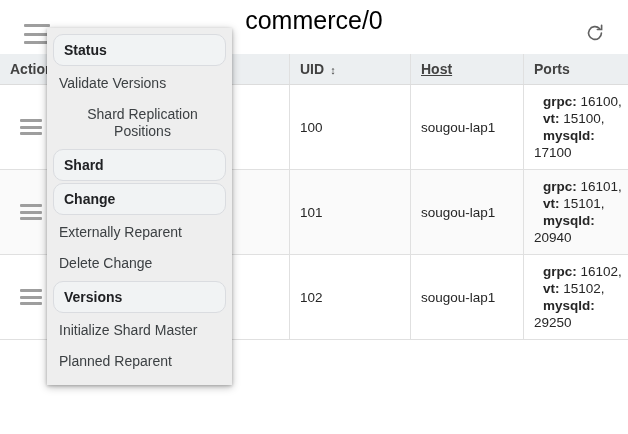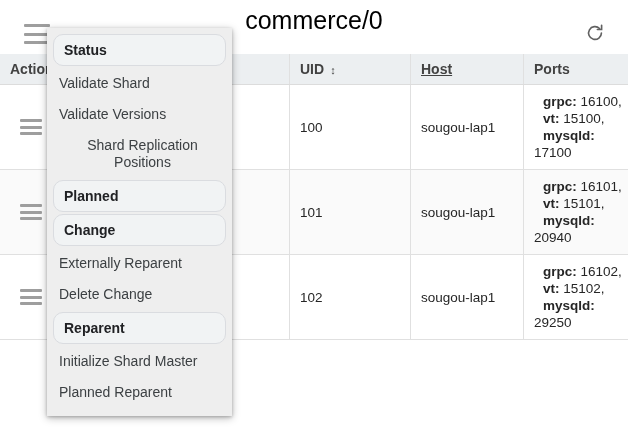--- a/index.html
+++ b/index.html
@@ -278,27 +278,26 @@
         </td>
 
       </tr>
     </tbody>
   </table>
 </div>
 
 <div class="dropdown">
 
   <div class="dd-header">Status</div>
-  <div class="dd-item">Validate Shard</div>
   <div class="dd-item">Validate Versions</div>
   <div class="dd-item indent">Shard Replication Positions</div>
 
-  <div class="dd-header">Planned</div>
+  <div class="dd-header">Shard</div>
 
   <div class="dd-header">Change</div>
   <div class="dd-item">Externally Reparent</div>
   <div class="dd-item">Delete Change</div>
 
-  <div class="dd-header">Reparent</div>
+  <div class="dd-header">Versions</div>
   <div class="dd-item">Initialize Shard Master</div>
   <div class="dd-item">Planned Reparent</div>
 
 </div>
 
 </body></html>

